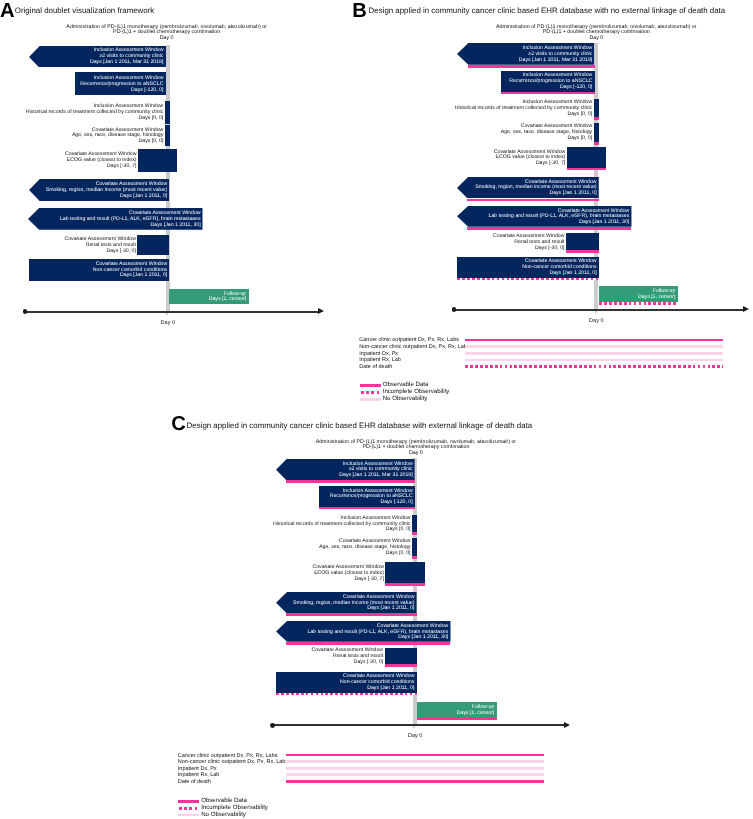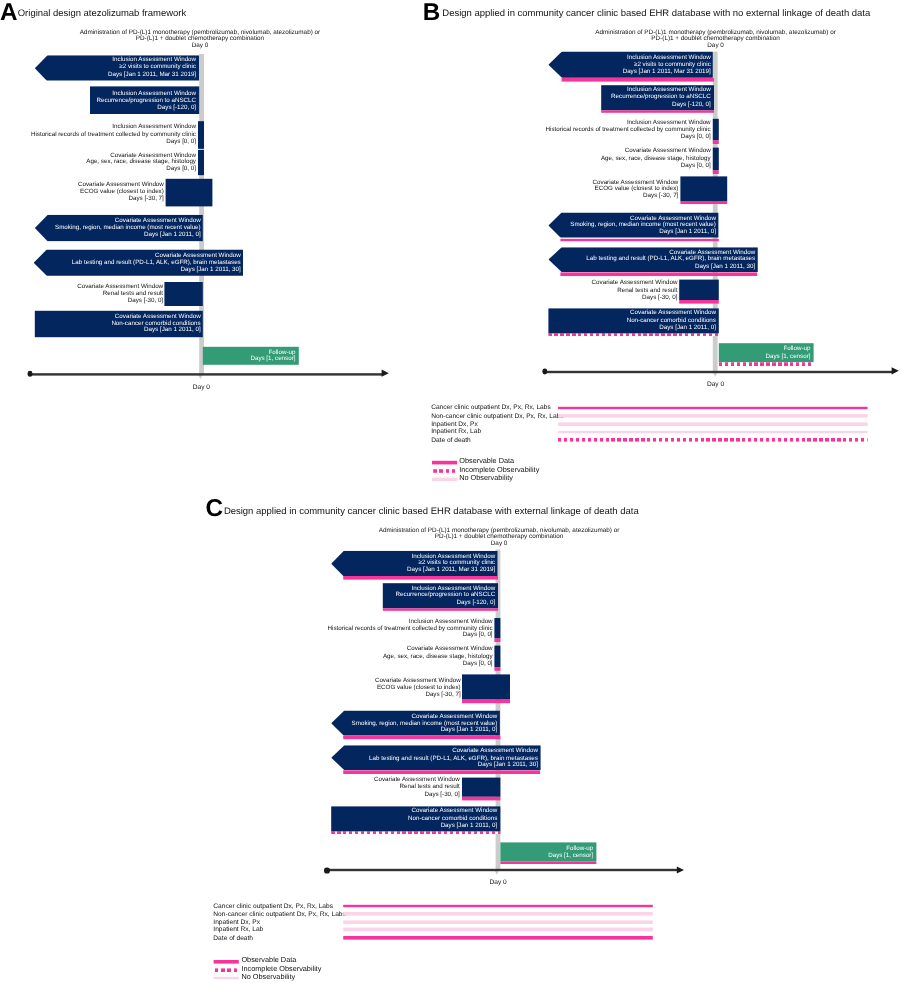--- a/index.html
+++ b/index.html
@@ -26,21 +26,21 @@
   .legline{position:absolute;}
   .legtxt{position:absolute;color:#111;white-space:nowrap;}
   .obslbl{position:absolute;color:#111;white-space:nowrap;text-align:left;}
 </style>
 </head>
 <body>
 
 <div id="root">
     <div class="panel">
       <div class="ptag" style="left:0.1px;top:0px;font-size:20.2px;line-height:22.2px;">A</div>
-      <div class="ptitle" style="left:14.8px;top:5.9px;font-size:7.9px;line-height:9.9px;">Original design atezolizumab framework</div>
+      <div class="ptitle" style="left:14.8px;top:5.9px;font-size:7.9px;line-height:9.9px;">Original doublet visualization framework</div>
       <div class="hdr" style="left:-33.400000000000006px;top:24.6px;width:400px;font-size:5.3px;line-height:5.85px;">Administration of PD-(L)1 monotherapy (pembrolizumab, nivolumab, atezolizumab) or</div>
       <div class="hdr" style="left:-33.400000000000006px;top:30.450000000000003px;width:400px;font-size:5.3px;line-height:5.85px;">PD-(L)1 + doublet chemotherapy combination</div>
       <div class="hdr" style="left:-33.400000000000006px;top:36.3px;width:400px;font-size:5.3px;line-height:5.85px;">Day 0</div>
       <div class="zline" style="left:166px;top:44.8px;width:3.6px;height:267px;background:#cccccc;"></div>
       <div class="zcap" style="left:165.4px;top:311.8px;border-top-color:#cccccc;"></div>
       <svg style="position:absolute;left:28.5px;top:45.5px;width:137.1px;height:21.9px;" viewBox="0 0 137.1 21.9">
         <path d="M 10.600000000000001 0 L 137.1 0 L 137.1 21.9 L 10.600000000000001 21.9 L 0 10.95 Z" fill="#03265f"></path>
       </svg>
       <div class="lbl inbox" style="left:-236.6px;top:48.449999999999996px;width:400px;font-size:5.2px;line-height:5.9px;">Inclusion Assessment Window</div>
       <div class="lbl inbox" style="left:-236.6px;top:54.349999999999994px;width:400px;font-size:5.2px;line-height:5.9px;">≥2 visits to community clinic</div>

